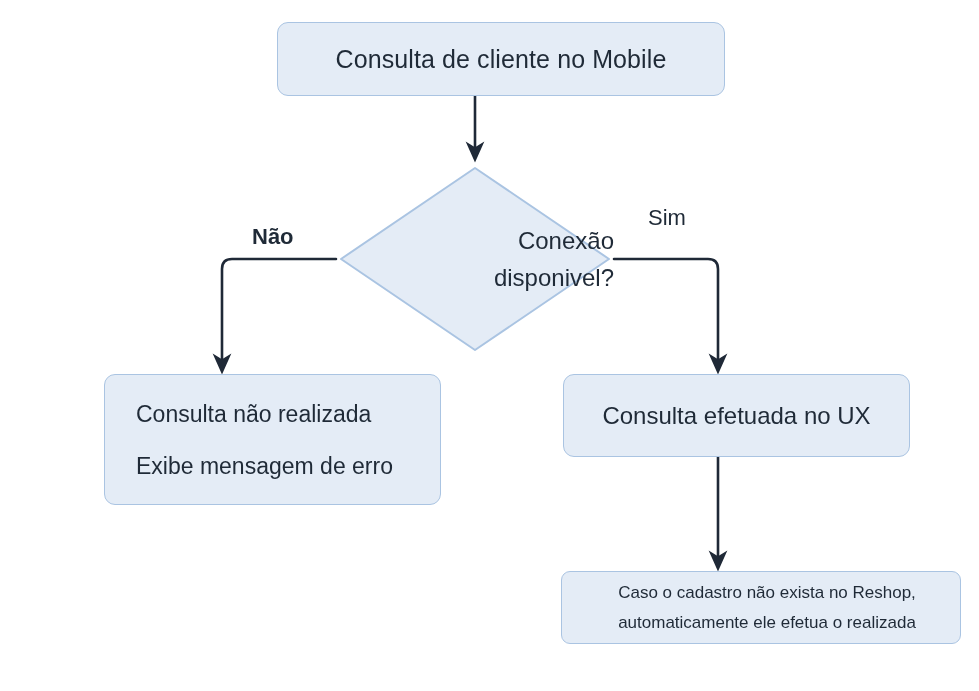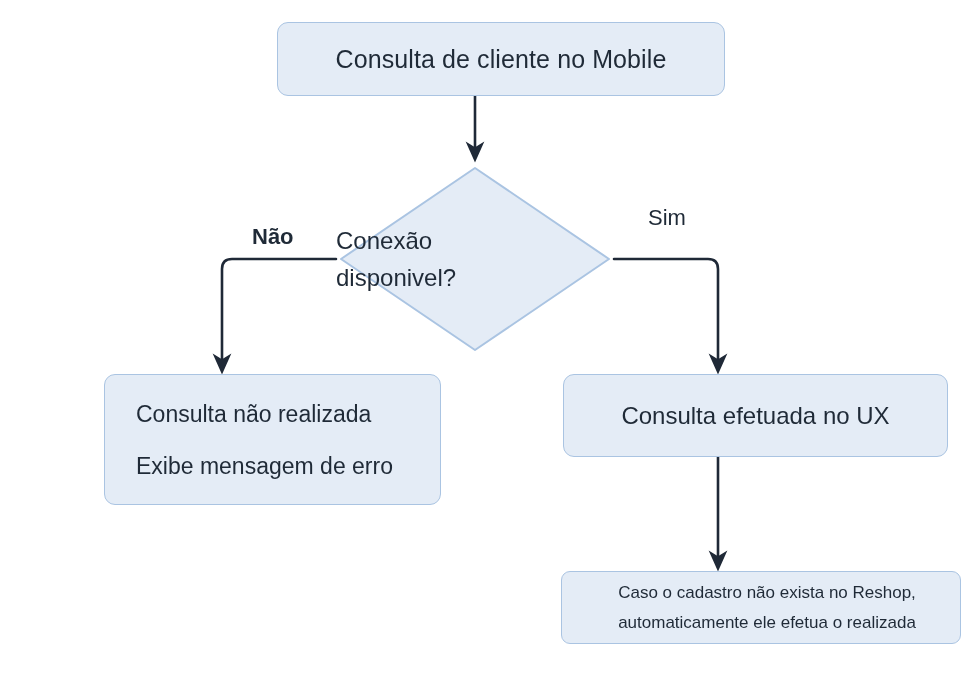--- a/index.html
+++ b/index.html
@@ -74,21 +74,21 @@
     height: 100%;
   }
   #node-decision .diamond-label {
     position: absolute;
     left: 0;
     top: 0;
     width: 100%;
     height: 100%;
     display: flex;
     flex-direction: column;
-    align-items: flex-start;
+    align-items: flex-end;
     justify-content: center;
     color: #1f2a37;
     font-size: 24px;
     line-height: 37px;
   }
 
   
   #node-error {
     left: 76px;
     top: 374px;
@@ -100,21 +100,21 @@
   }
   #node-error .node-text {
     font-size: 23px;
     line-height: 52px;
   }
 
   
   #node-success {
     left: 535px;
     top: 374px;
-    width: 385px;
+    width: 347px;
     height: 83px;
     align-items: center;
   }
   #node-success .node-text {
     font-size: 24px;
   }
 
   
   #node-note {
     left: 533px;

